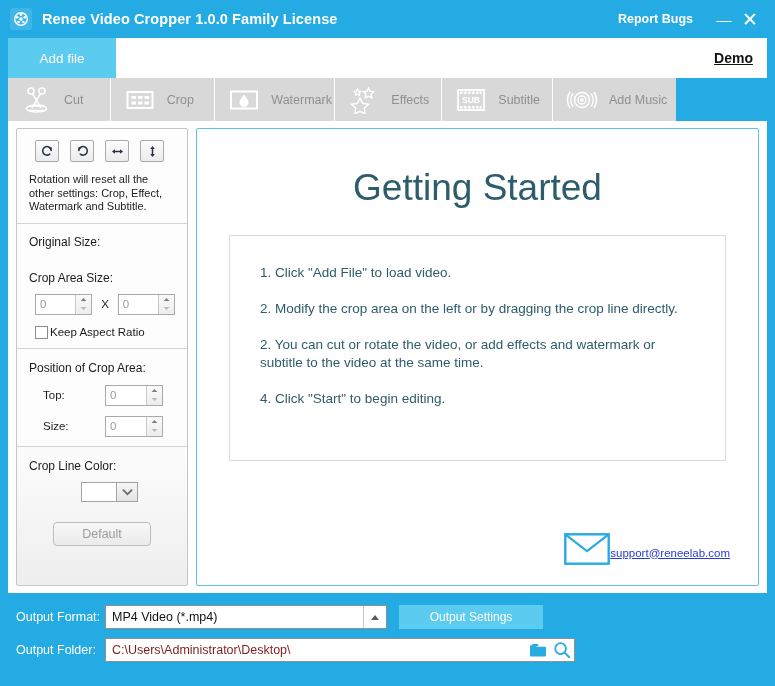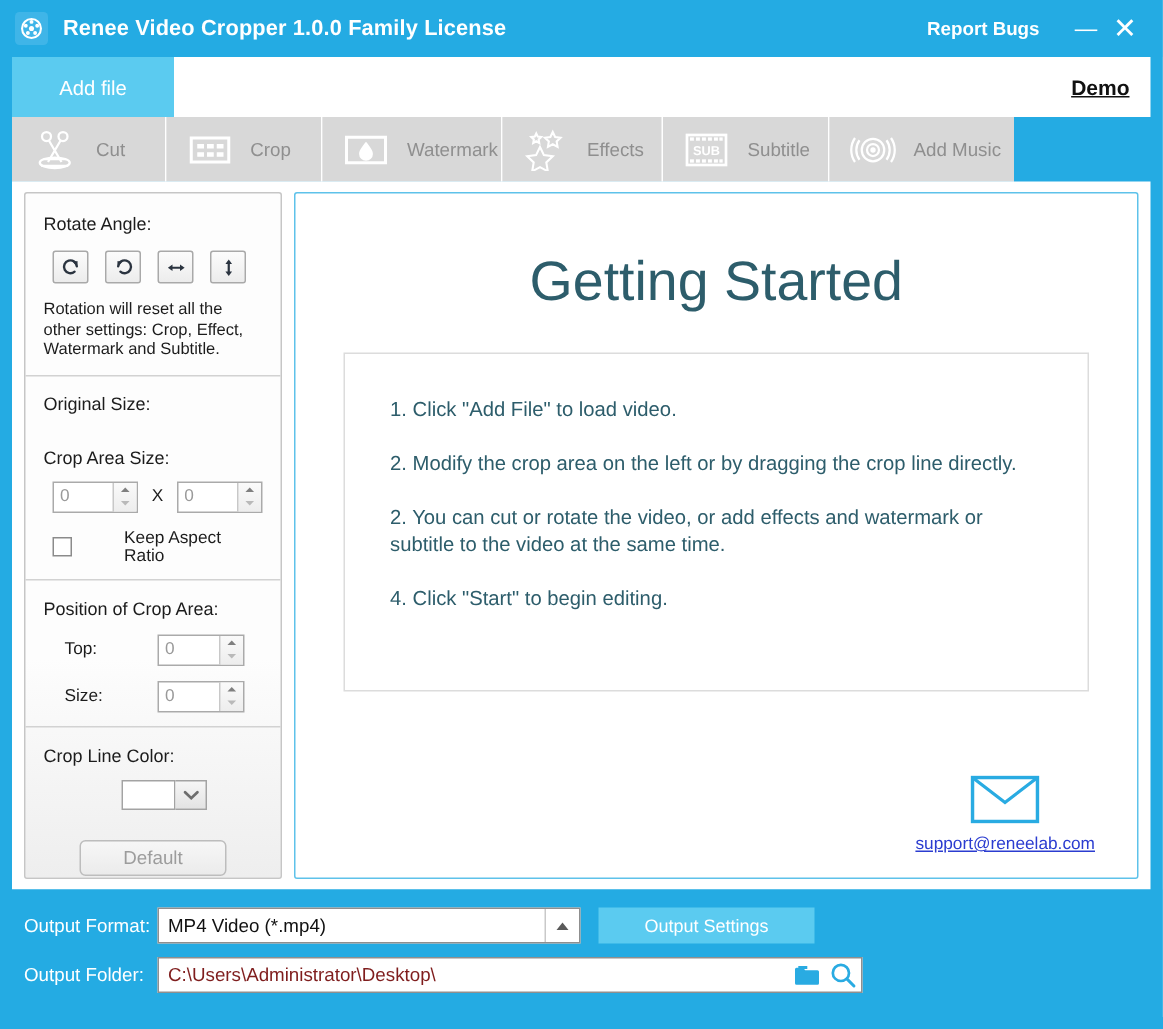--- a/index.html
+++ b/index.html
@@ -149,21 +149,21 @@
     width: 16px; border-left: 1px solid #c8c8c8;
     background: linear-gradient(to bottom, #fafafa, #ededed);
     display: flex; flex-direction: column;
   }
   .spinner .sbtns div {
     flex: 1; display: flex; align-items: center; justify-content: center;
     cursor: pointer;
   }
   .x-sep { margin: 0 9px; color: #1c1c1c; font-size: 11.5px; }
 
-  .chk-row { display: flex; align-items: center; margin-top: 11px; padding-left: 6px; gap: 33px; }
+  .chk-row { display: flex; align-items: center; margin-top: 11px; padding-left: 6px; }
   .chkbox {
     width: 13px; height: 13px; border: 1px solid #8b8b8b; background: #fff;
     cursor: pointer;
   }
   .chk-label { font-size: 11.5px; color: #1c1c1c; margin-left: 2px; }
 
   #pos-label { margin-top: 12px; }
   .pos-row {
     display: flex; align-items: center; margin-top: 10px; padding-left: 14px;
   }
@@ -201,21 +201,21 @@
   #steps-box {
     margin: 26px auto 0 auto; width: 497px; height: 226px;
     border: 1px solid #dcdcdc; background: #ffffff;
     padding: 28px 30px 0 30px;
   }
   .step {
     color: #2D5D6B; font-size: 13.5px; line-height: 18px; margin-bottom: 18px;
   }
   #support-block {
     position: absolute; right: 28px; bottom: 16px;
-    display: flex; flex-direction: column; align-items: center;
+    display: flex; flex-direction: row; align-items: center;
   }
   #support-mail { color: #2B3CD0; font-size: 11.5px; text-decoration: underline;
     cursor: pointer; margin-top: 3px; }
 
   
   #bottom-bar {
     position: absolute; left: 0; top: 593px; width: 775px; height: 93px;
     background: #24ABE3;
   }
   .brow { position: absolute; display: flex; align-items: center; }
@@ -375,21 +375,20 @@
       </span>
       <span class="tab-label">Add Music</span>
     </div>
   </div>
 
   <div id="body-area">
 
     <div id="left-panel">
 
       <div class="panel-section">
-        <div class="panel-label" id="rotate-label">Rotate Angle:</div>
 
         <div id="rotate-row">
           <div class="rot-btn">
             <svg width="13" height="13" viewBox="0 0 14 14">
               <path d="M11 6 A4.6 4.6 0 1 0 9.4 9.8" fill="none" stroke="#2b3440" stroke-width="1.7" stroke-linecap="round"></path>
               <path d="M7.6 2.2 L11.6 2.4 L11.2 6.4 z" fill="#2b3440"></path>
             </svg>
           </div>
           <div class="rot-btn">
             <svg width="13" height="13" viewBox="0 0 14 14">

